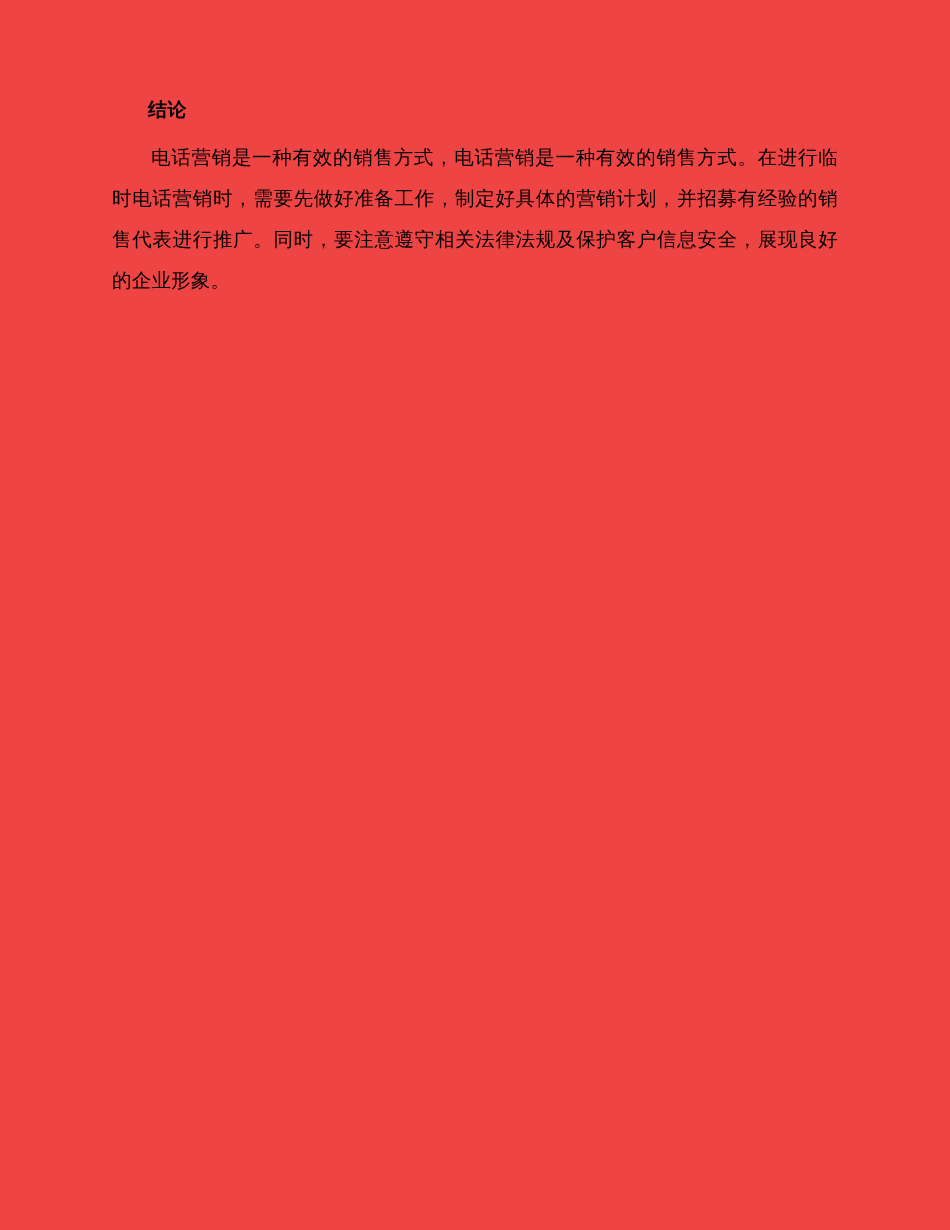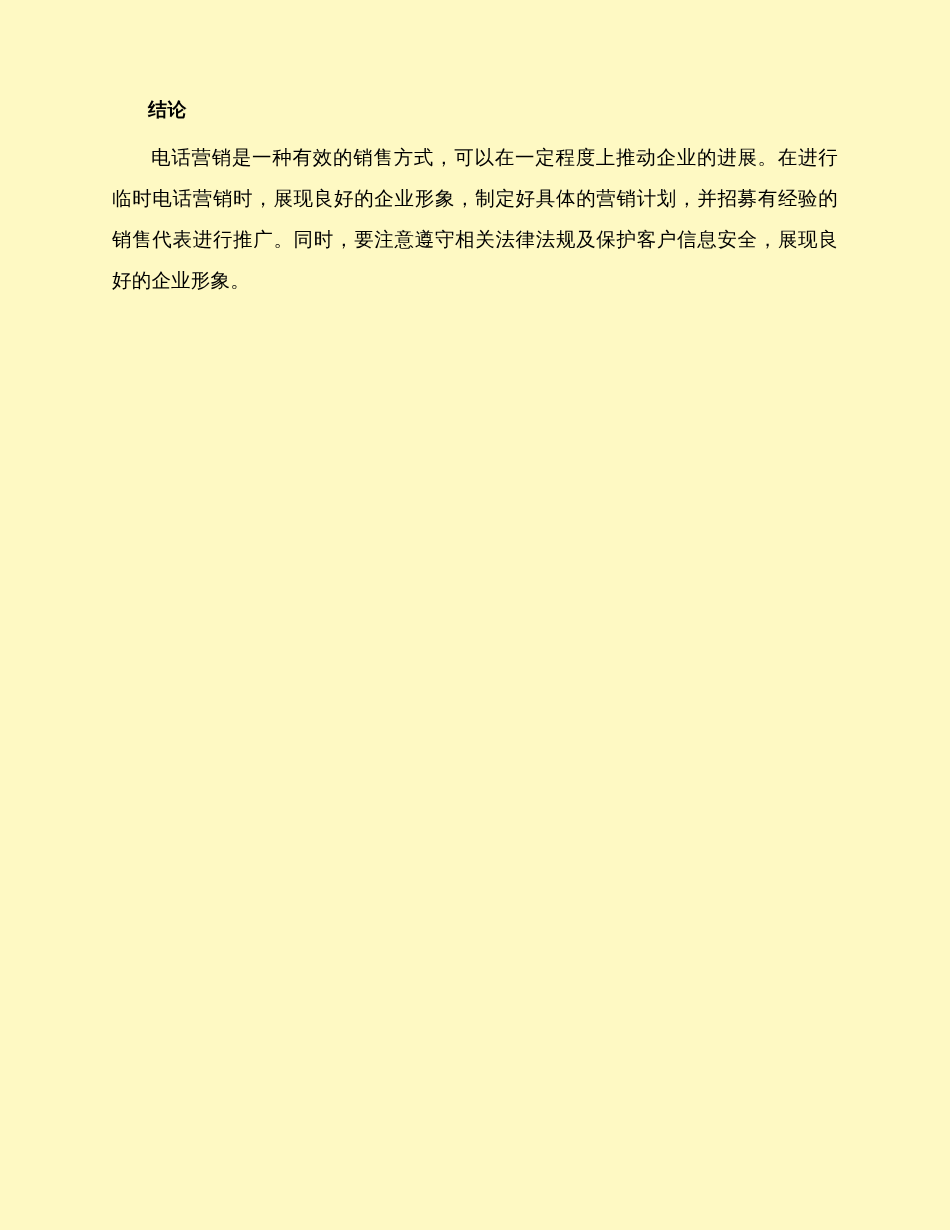--- a/index.html
+++ b/index.html
@@ -11,21 +11,21 @@
     width: 950px;
     height: 1230px;
     font-family: "Liberation Serif", "DejaVu Serif", serif;
     color: #000000;
     overflow: hidden;
   }
   .page {
     position: relative;
     width: 950px;
     height: 1230px;
-    background: #fef9c3;
+    background: #ef4444;
     box-sizing: border-box;
     padding: 96px 112px 96px 112px;
   }
   .doc-body {
     width: 726px;
   }
   .section-heading {
     font-family: "DejaVu Sans", "Liberation Sans", sans-serif;
     font-weight: bold;
     font-size: 19px;
@@ -45,15 +45,15 @@
     color: #000000;
     letter-spacing: 0.2px;
   }
 </style>
 </head>
 <body>
 
 <div class="page">
   <div class="doc-body">
     <h2 class="section-heading">结论</h2>
-    <p class="body-paragraph">电话营销是一种有效的销售方式，可以在一定程度上推动企业的进展。在进行临时电话营销时，展现良好的企业形象，制定好具体的营销计划，并招募有经验的销售代表进行推广。同时，要注意遵守相关法律法规及保护客户信息安全，展现良好的企业形象。</p>
+    <p class="body-paragraph">电话营销是一种有效的销售方式，电话营销是一种有效的销售方式。在进行临时电话营销时，需要先做好准备工作，制定好具体的营销计划，并招募有经验的销售代表进行推广。同时，要注意遵守相关法律法规及保护客户信息安全，展现良好的企业形象。</p>
   </div>
 </div>
 
 </body></html>

